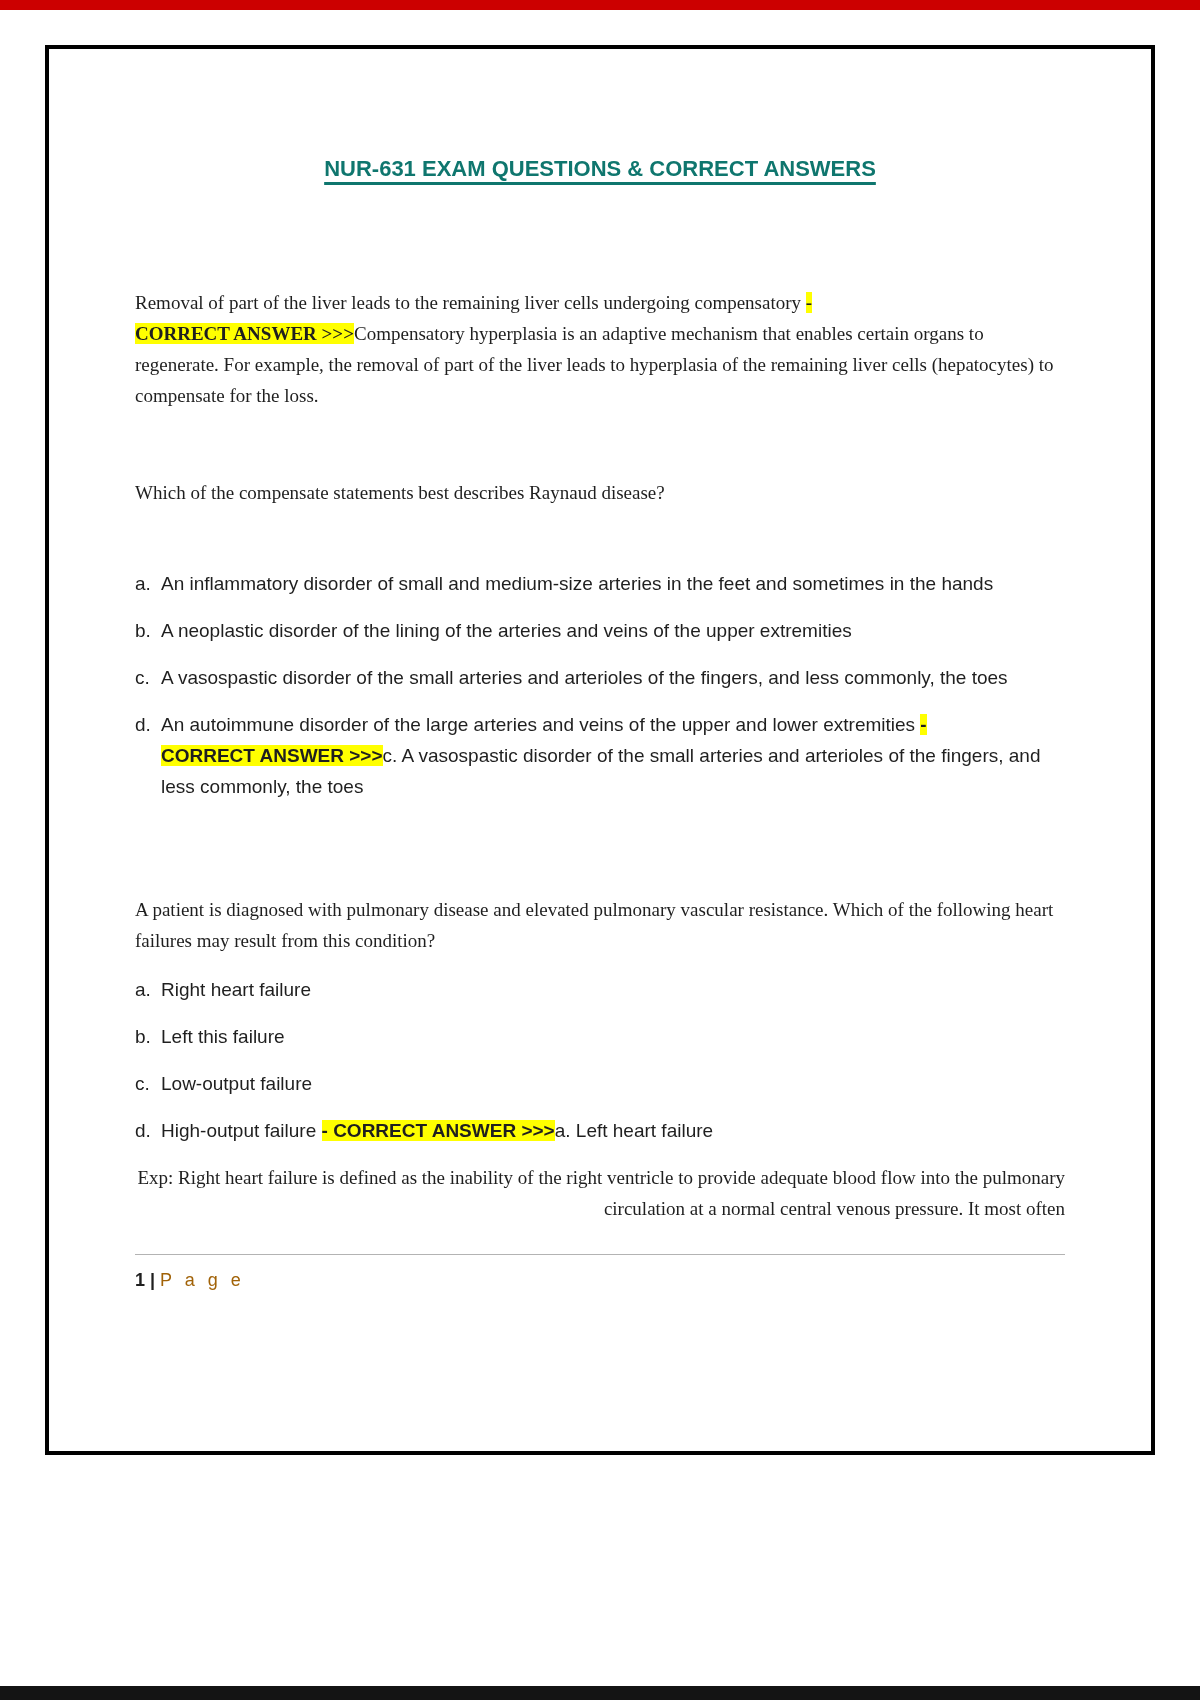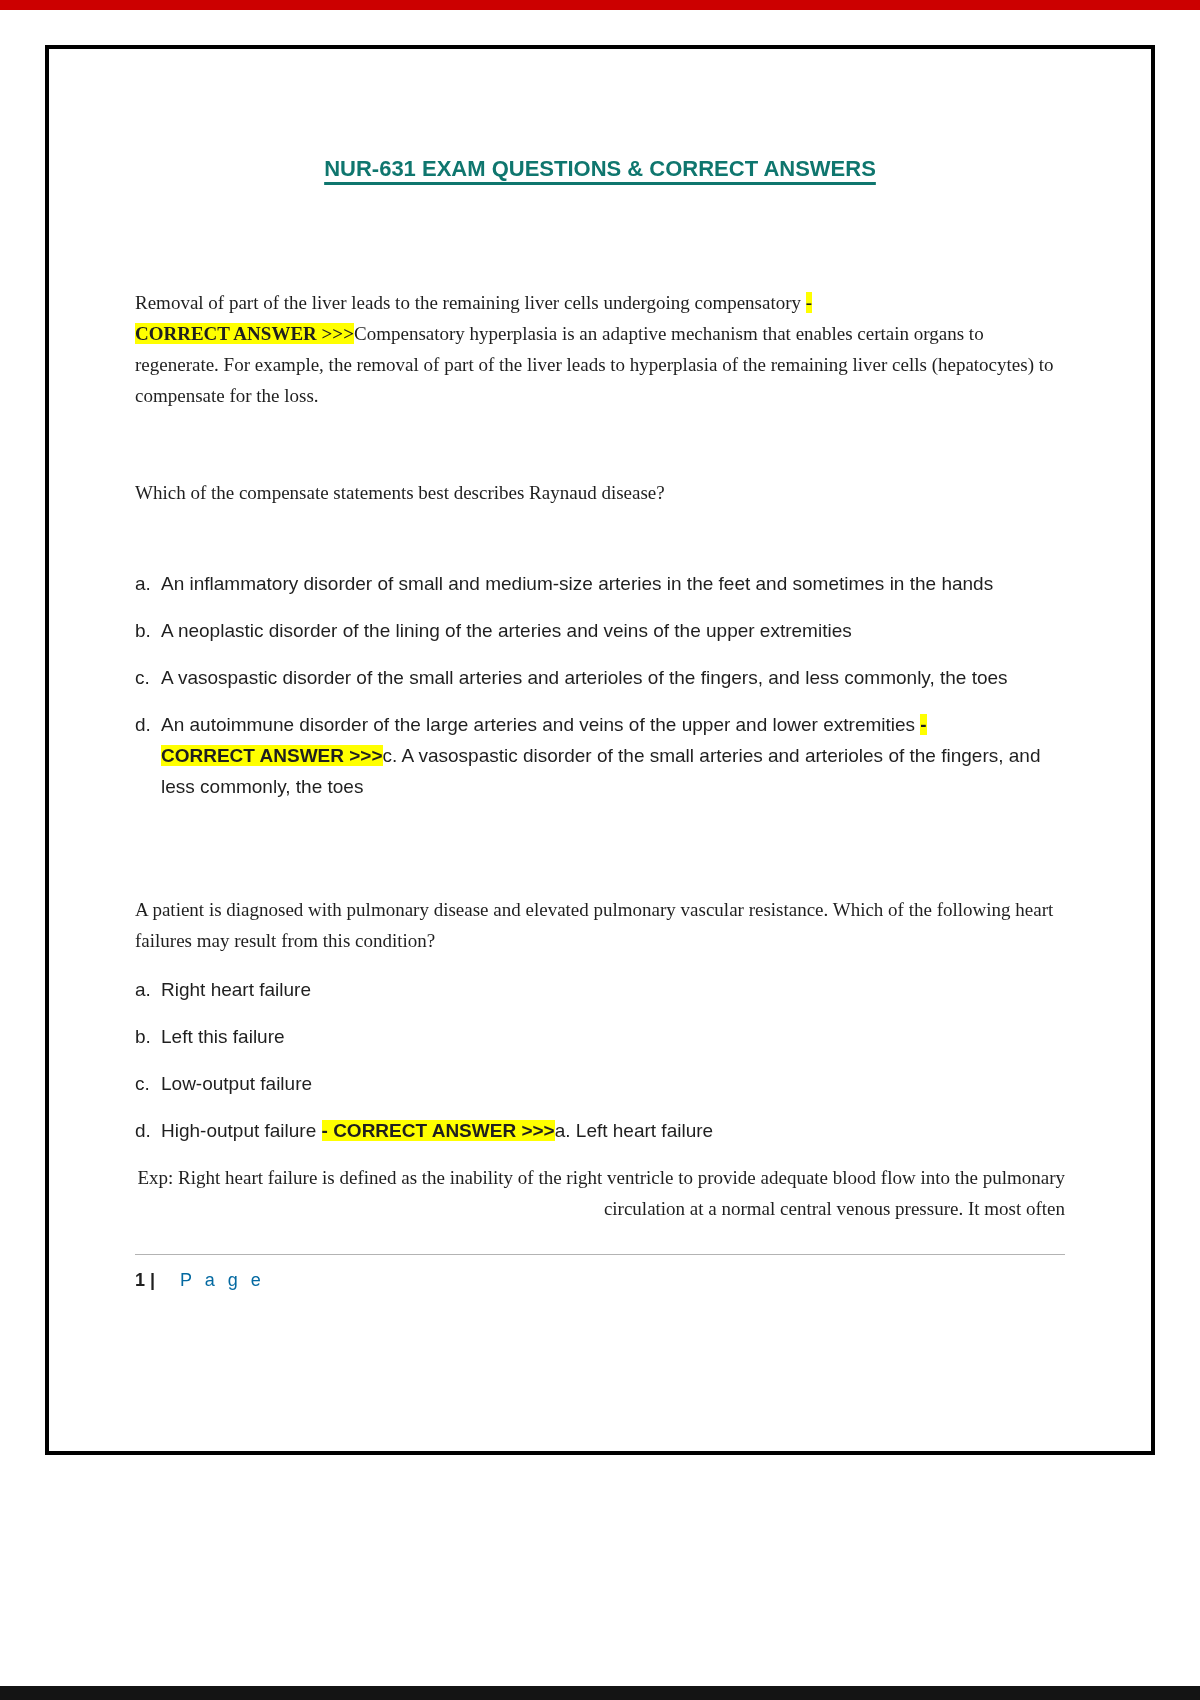--- a/index.html
+++ b/index.html
@@ -81,21 +81,21 @@
     margin-top: 30px;
     border: none;
     border-top: 1px solid #b3b3b3;
     height: 0;
   }
   .footer {
     margin-top: 6px;
     font-size: 18px;
   }
   .footer-num { font-weight: bold; color: #1f1f1f; }
-  .footer-label { color: #0369a1; letter-spacing: 4px; margin-left: 20px; }
+  .footer-label { color: #a16207; letter-spacing: 4px; }
 </style>
 </head>
 <body>
 
 <div class="top-bar"></div>
 
 <div class="page-border"></div>
 
 <div class="content">
 

